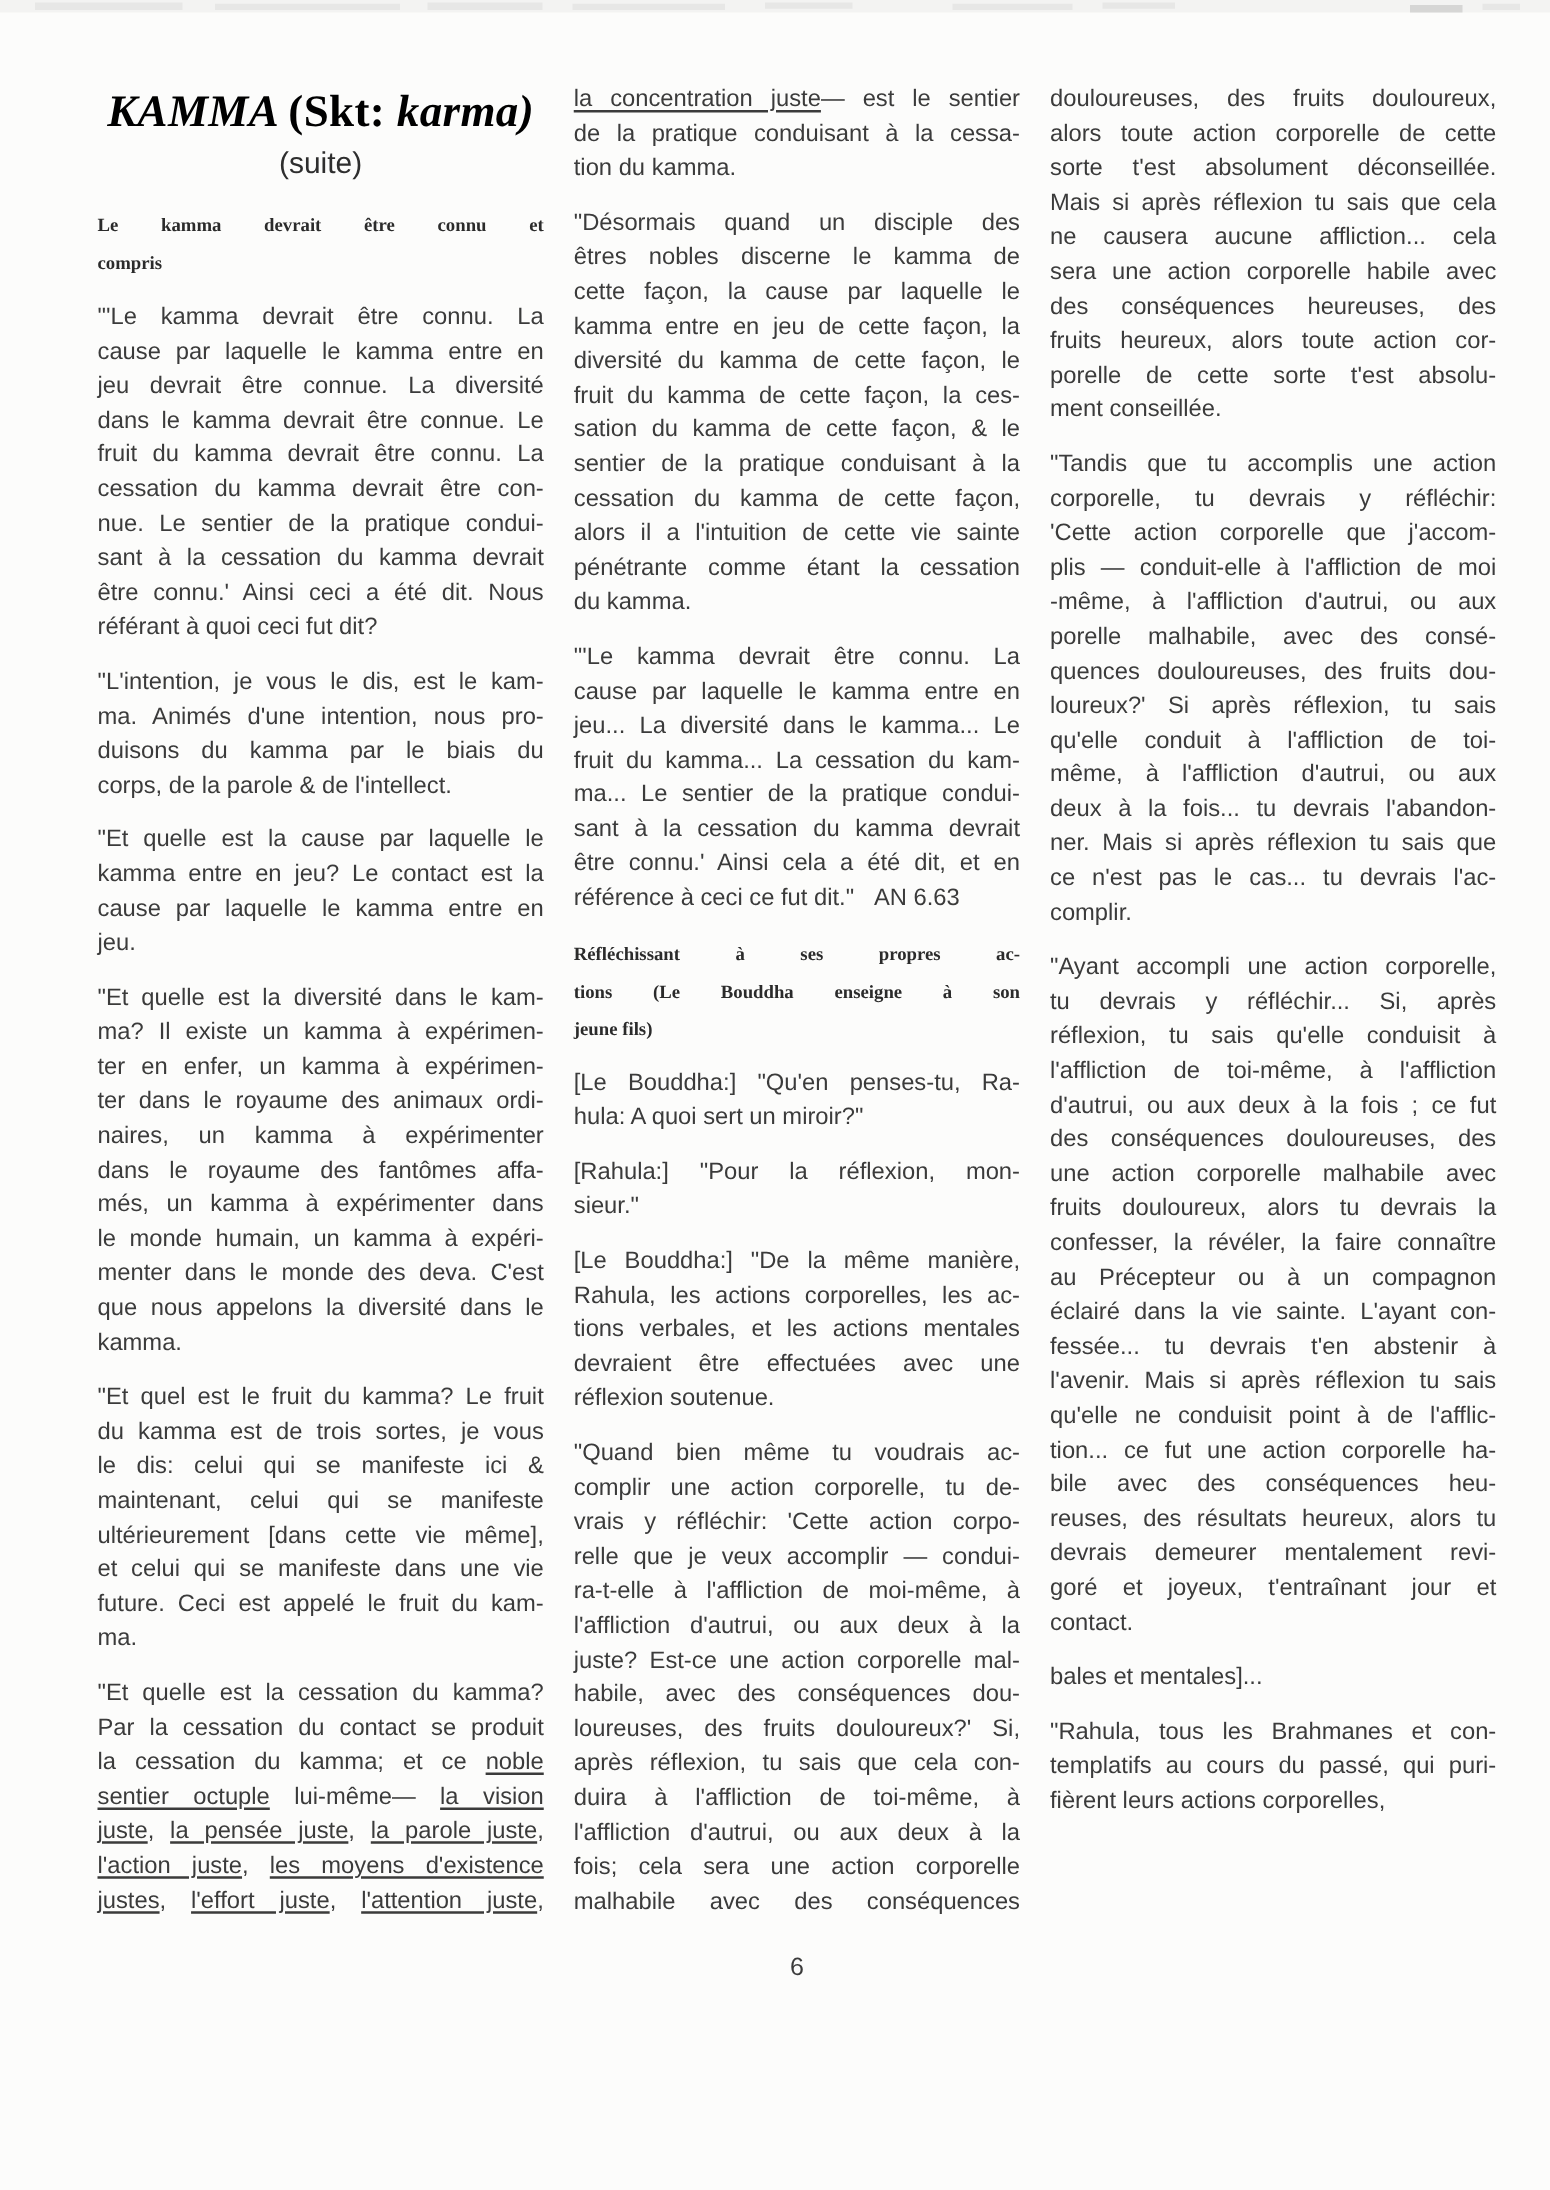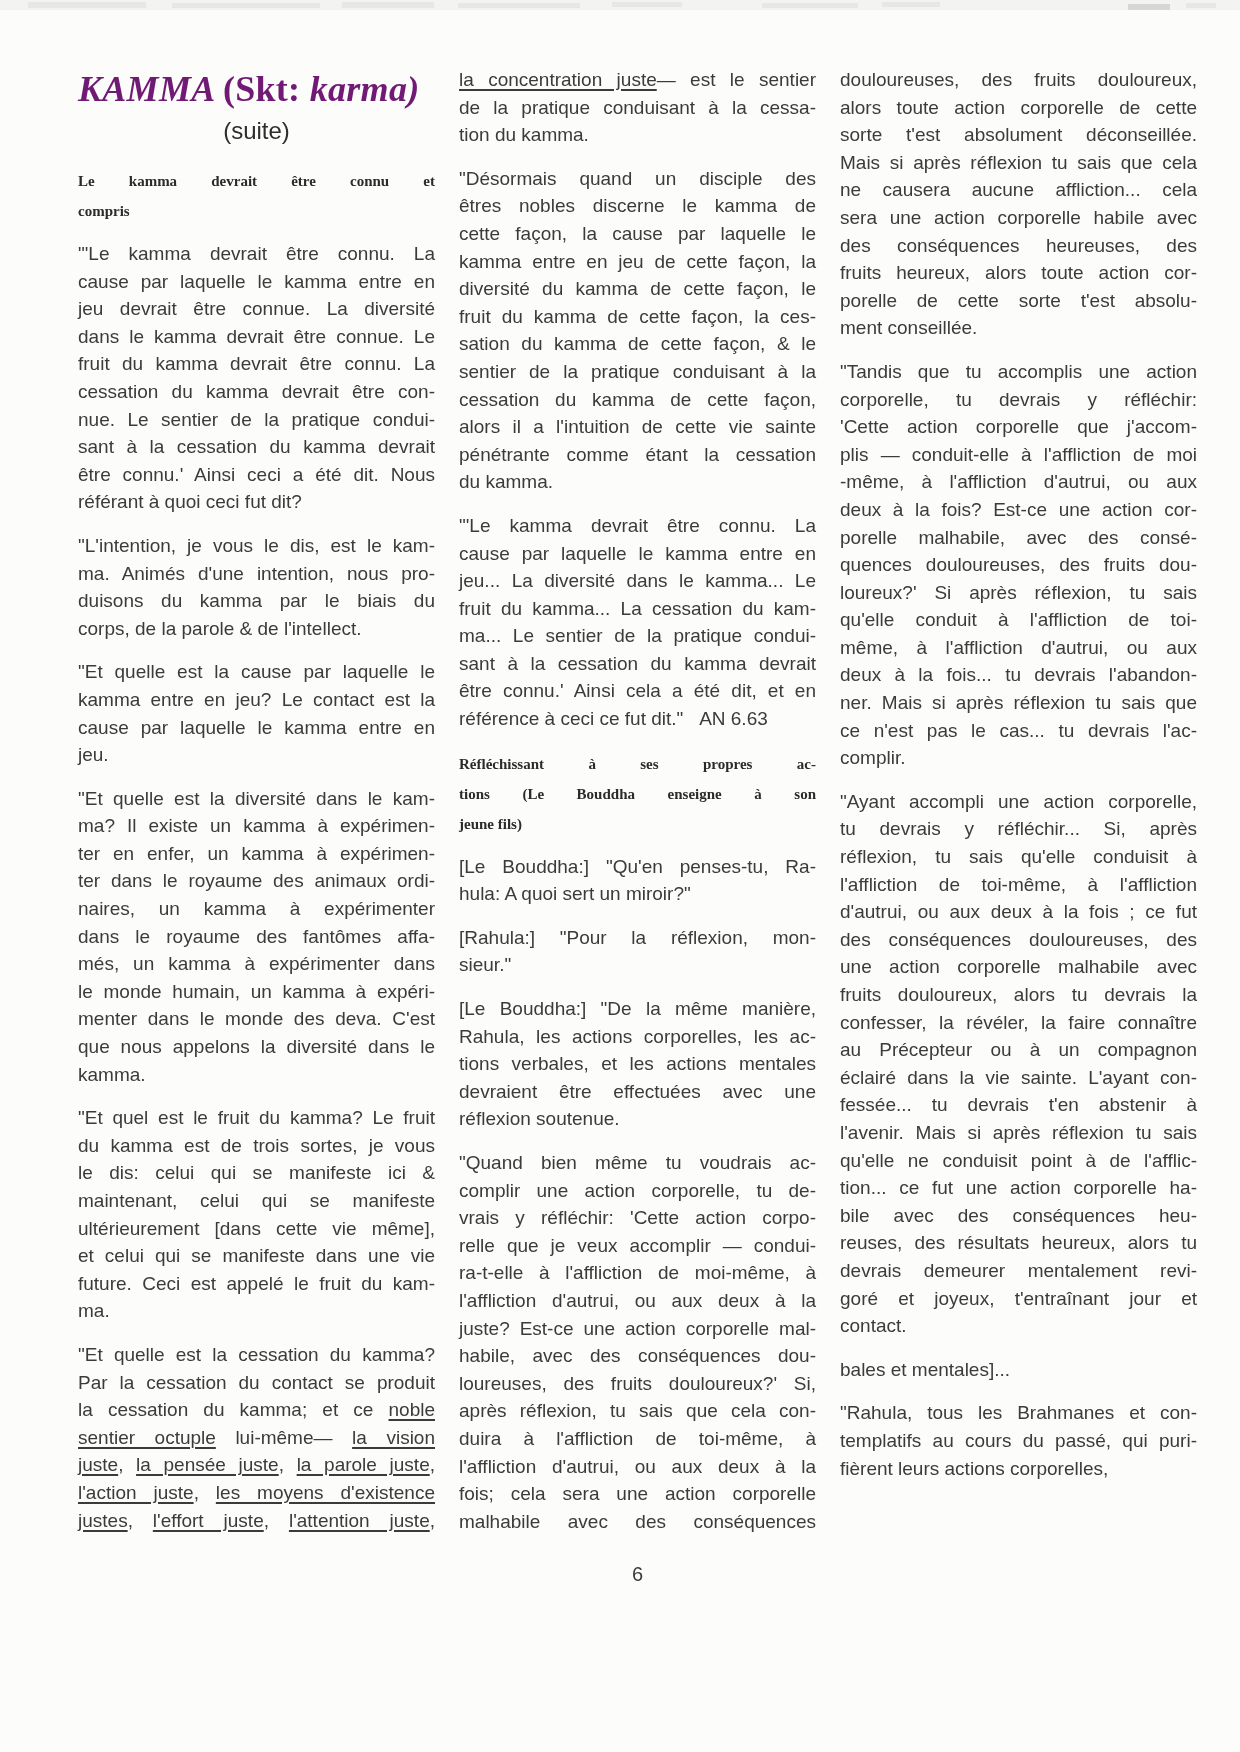--- a/index.html
+++ b/index.html
@@ -14,21 +14,21 @@
   .scanmark { position:absolute; background:#e7e7e6; }
   .scanmark.dark { background:#d6d6d5; }
   .content { position:absolute; left:78px; top:66px; width:1119px; display:flex; gap:24px; }
   .column { flex:0 0 357px; width:357px; font-size:19px; line-height:27.6px; }
   .block { margin-bottom:16px; }
   .line { text-align:justify; text-align-last:justify; white-space:nowrap; }
   .line.last { text-align-last:left; }
   .doc-title {
     font-family:"Liberation Serif","DejaVu Serif",serif;
     font-weight:700; font-style:italic; font-size:36px; line-height:46px;
-    text-align:left; color:#701a75; margin-bottom:4px; letter-spacing:0.3px;
+    text-align:center; color:#000000; margin-bottom:4px; letter-spacing:0.3px;
   }
   .doc-title .roman { font-style:normal; }
   .doc-subtitle { text-align:center; font-size:24px; line-height:30px; color:#2e2e2e; margin-bottom:20px; }
   .heading {
     font-family:"Liberation Serif","DejaVu Serif",serif;
     font-weight:700; font-size:15px; line-height:30px; color:#2b2b2b;
     margin-top:2px; margin-bottom:14px;
   }
   .para {}
   .u { text-decoration:underline; text-decoration-thickness:1.6px; text-underline-offset:3px; }
@@ -193,21 +193,20 @@
           <div class="line"><span>fruits heureux, alors toute action cor-</span></div>
           <div class="line"><span>porelle de cette sorte t'est absolu-</span></div>
           <div class="line last"><span>ment conseillée.</span></div>
         </div>
         <div class="block para">
           <div class="line"><span>"Tandis que tu accomplis une action</span></div>
           <div class="line"><span>corporelle, tu devrais y réfléchir:</span></div>
           <div class="line"><span>'Cette action corporelle que j'accom-</span></div>
           <div class="line"><span>plis — conduit-elle à l'affliction de moi</span></div>
           <div class="line"><span>-même, à l'affliction d'autrui, ou aux</span></div>
-          <div class="line"><span>deux à la fois? Est-ce une action cor-</span></div>
           <div class="line"><span>porelle malhabile, avec des consé-</span></div>
           <div class="line"><span>quences douloureuses, des fruits dou-</span></div>
           <div class="line"><span>loureux?' Si après réflexion, tu sais</span></div>
           <div class="line"><span>qu'elle conduit à l'affliction de toi-</span></div>
           <div class="line"><span>même, à l'affliction d'autrui, ou aux</span></div>
           <div class="line"><span>deux à la fois... tu devrais l'abandon-</span></div>
           <div class="line"><span>ner. Mais si après réflexion tu sais que</span></div>
           <div class="line"><span>ce n'est pas le cas... tu devrais l'ac-</span></div>
           <div class="line last"><span>complir.</span></div>
         </div>

